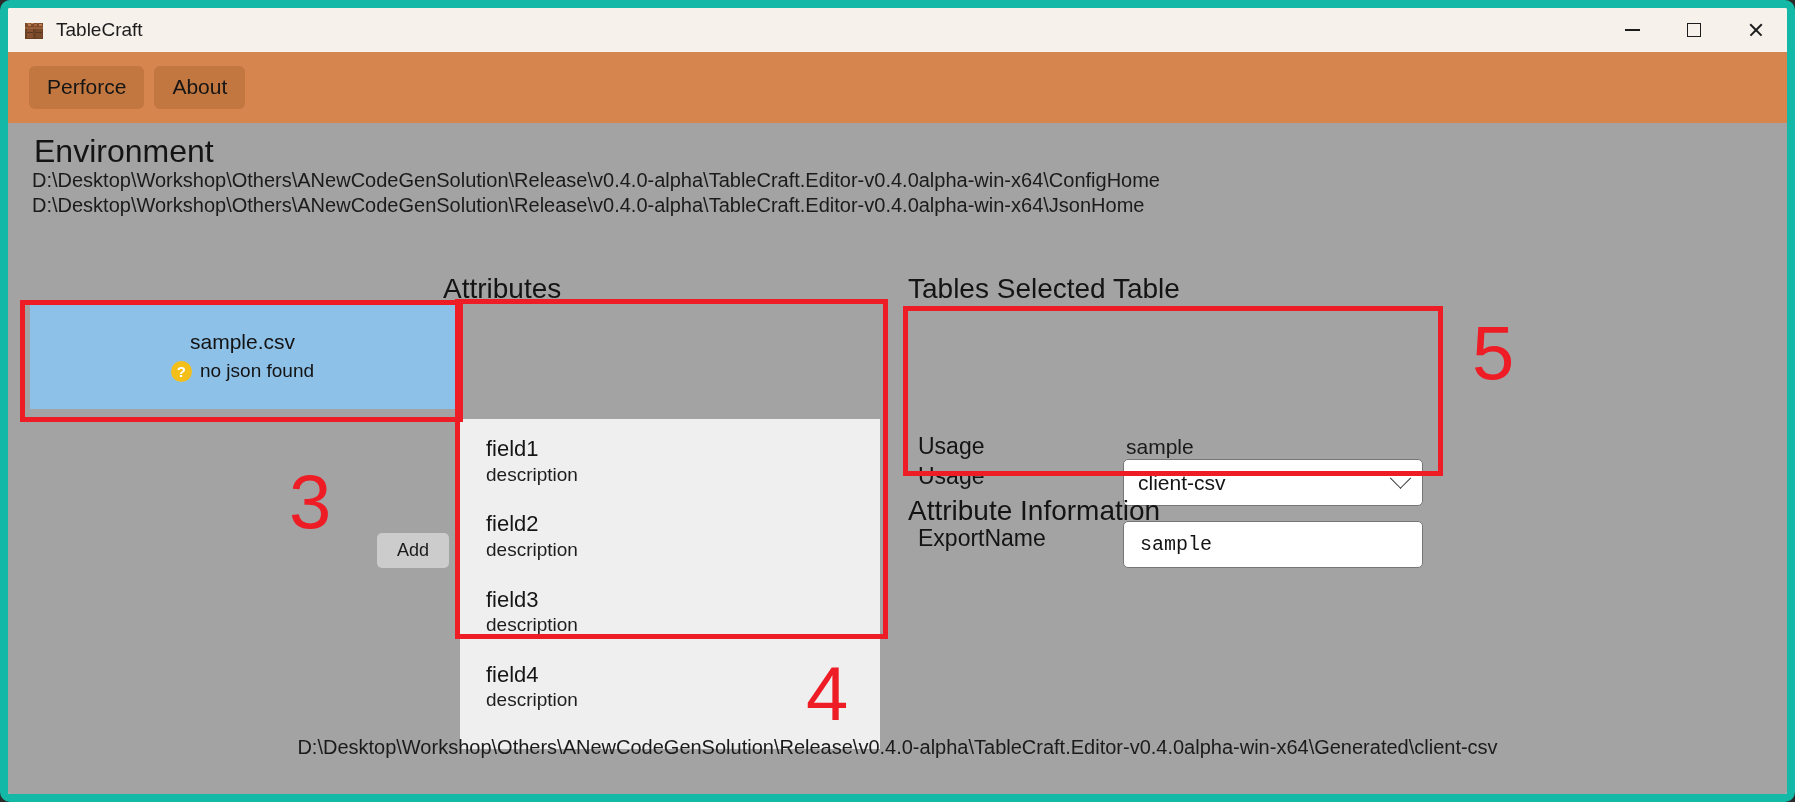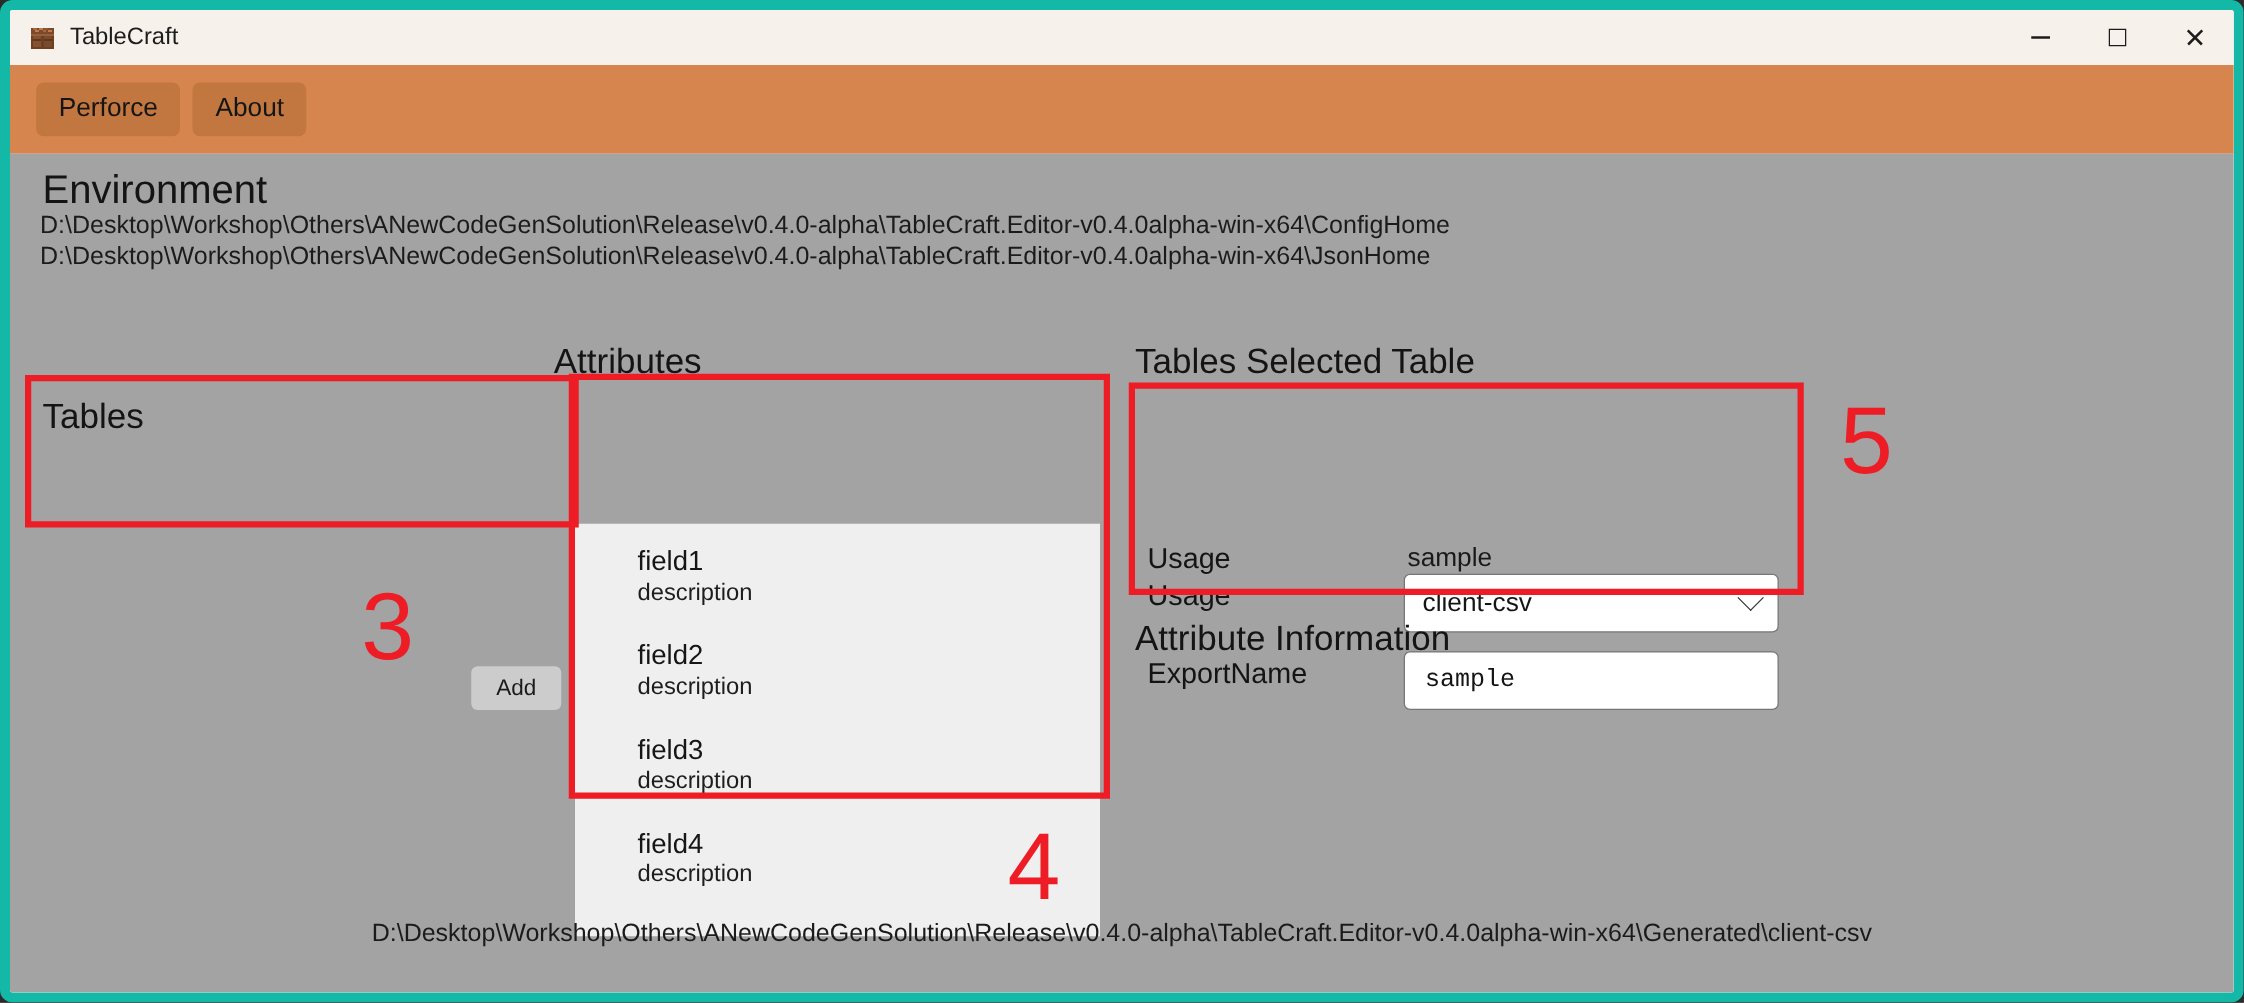--- a/index.html
+++ b/index.html
@@ -118,21 +118,21 @@
   }
 
   
   .attrs-list {
     position: absolute;
     left: 452px; top: 296px; width: 420px; height: 330px;
     background: #efefef;
     overflow: hidden;
     padding-top: 16px;
   }
-  .attr-row { padding: 0 0 24px 26px; cursor: pointer; margin-left: 24px; }
+  .attr-row { padding: 0 0 24px 26px; cursor: pointer; }
   .attr-name { font-size: 22px; color: #161616; line-height: 1.25; }
   .attr-desc { font-size: 19px; color: #1d1d1d; line-height: 1.25; }
 
   
   .about-form { position: absolute; left: 910px; top: 304px; width: 545px; height: 160px; }
   .form-label { position: absolute; font-size: 23px; color: #141414; white-space: nowrap; }
   .name-value { position: absolute; font-size: 21px; color: #1a1a1a; }
 
   .combo {
     position: absolute;
@@ -231,20 +231,29 @@
   </div>
 
   <div class="content">
 
     <div class="h1" style="left:26px; top:10px;">Environment</div>
     <div class="path-line" style="left:24px; top:46px;">D:\Desktop\Workshop\Others\ANewCodeGenSolution\Release\v0.4.0-alpha\TableCraft.Editor-v0.4.0alpha-win-x64\ConfigHome</div>
     <div class="path-line" style="left:24px; top:71px;">D:\Desktop\Workshop\Others\ANewCodeGenSolution\Release\v0.4.0-alpha\TableCraft.Editor-v0.4.0alpha-win-x64\JsonHome</div>
 
     <div class="section-title" style="left:26px; top:150px;margin-top:44px;">Tables</div>
 
+    <div class="tables-list">
+      <div class="table-item">
+        <div class="table-item-name">sample.csv</div>
+        <div class="table-item-sub">
+          <span class="warn-icon">?</span>
+          <span class="table-item-status">no json found</span>
+        </div>
+      </div>
+    </div>
 
     <button class="add-btn">Add</button>
 
     <div class="section-title" style="left:435px; top:150px;">Attributes</div>
 
     <div class="attrs-list">
       <div class="attr-row">
         <div class="attr-name">field1</div>
         <div class="attr-desc">description</div>
       </div>

